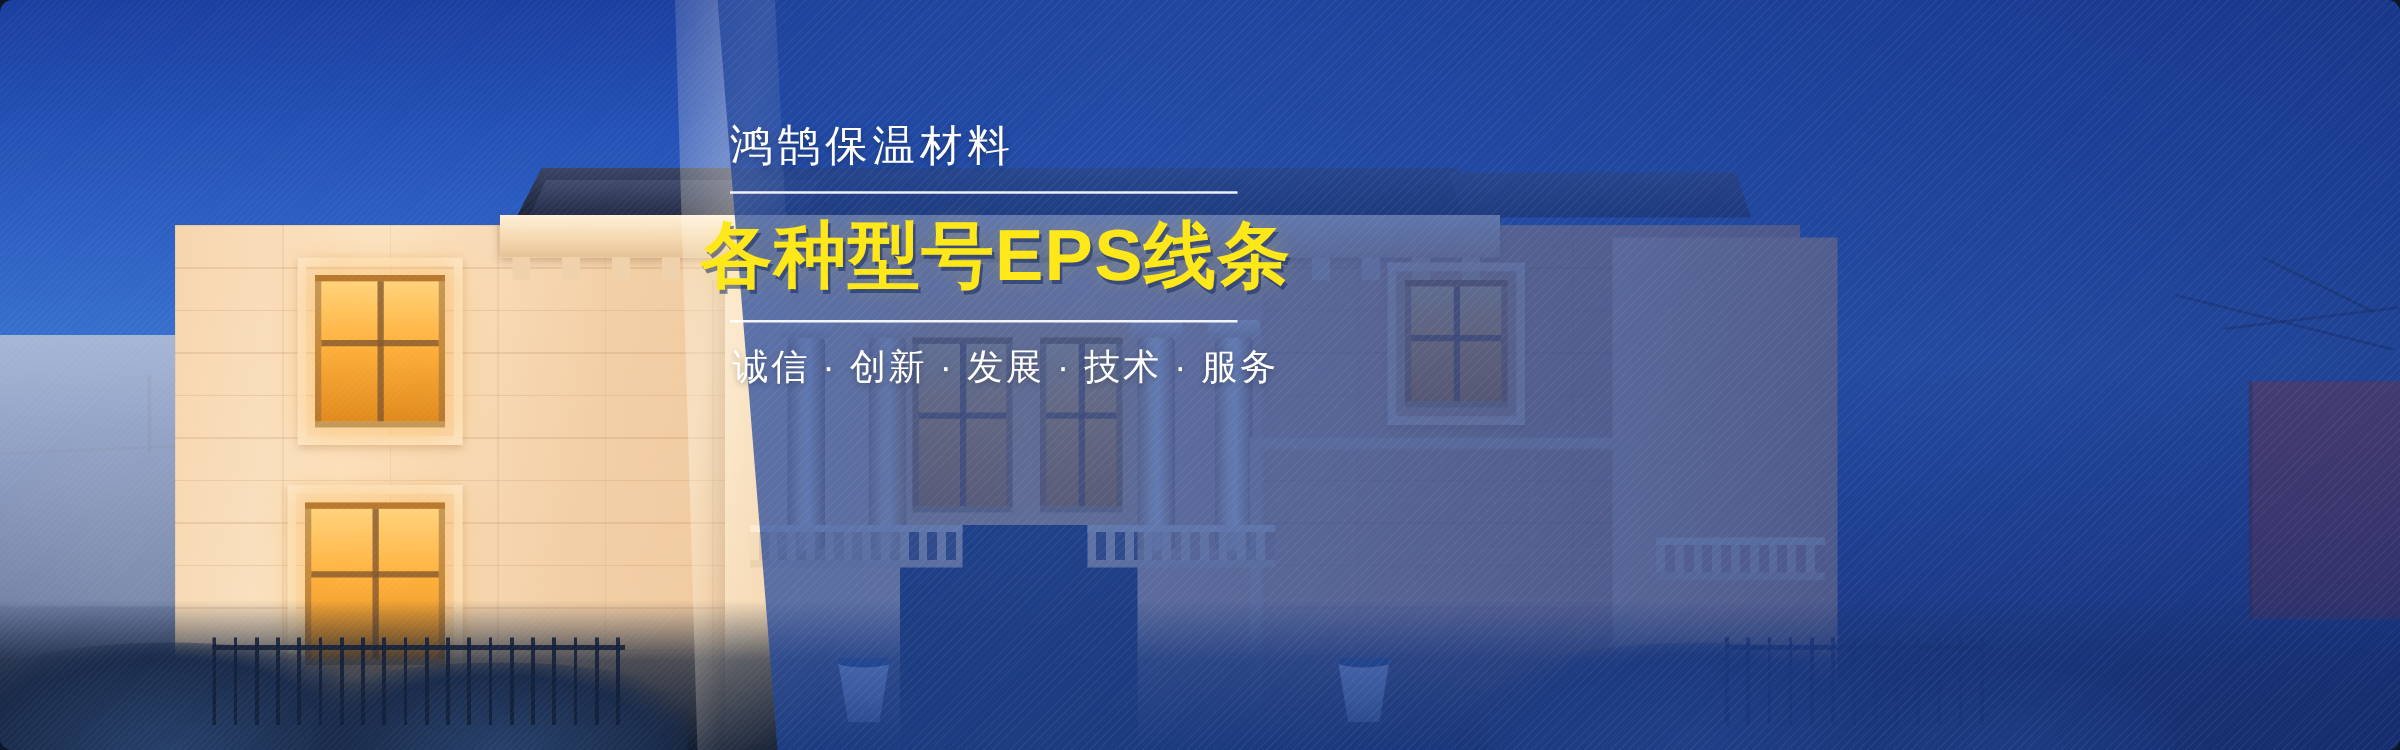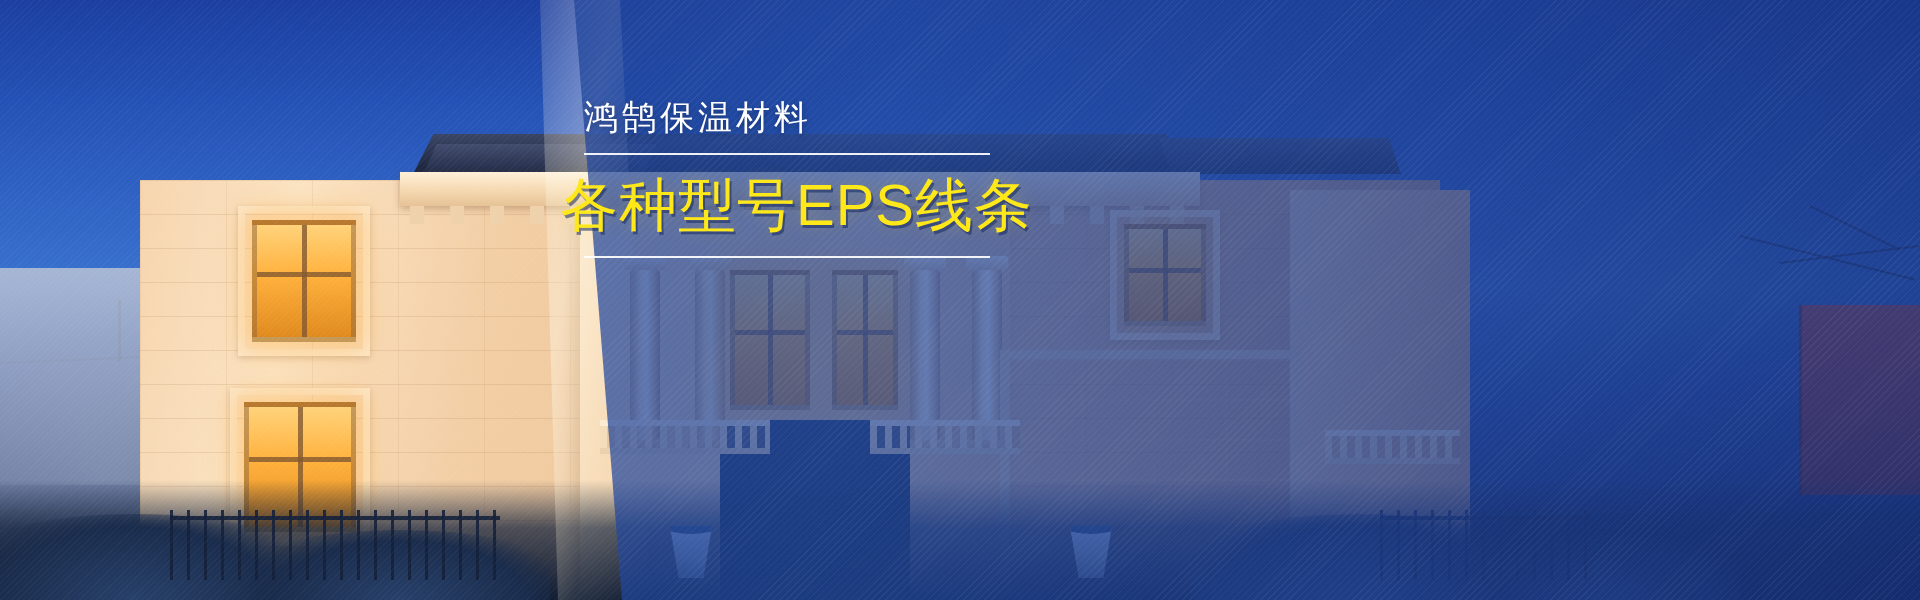--- a/index.html
+++ b/index.html
@@ -7,20 +7,21 @@
     padding: 0;
     background: #0b1626;
   }
   #banner {
     position: relative;
     width: 1920px;
     height: 600px;
     overflow: hidden;
     font-family: "Liberation Sans", "DejaVu Sans", sans-serif;
     user-select: none;
+    border-radius: 10px;
   }
 
   
   .photo {
     position: absolute;
     inset: 0;
     background:
       linear-gradient(180deg,
         #1b3fa0 0%,
         #2350b4 16%,
@@ -330,21 +331,21 @@
   }
   .rule-bottom {
     margin: 18px 0 0 24px;
     width: 406px;
     height: 2px;
     background: rgba(255,255,255,.92);
   }
   .headline {
     margin-top: 16px;
     font-size: 58px;
-    font-weight: normal;
+    font-weight: bold;
     color: #ffe81a;
     letter-spacing: 1px;
     line-height: 1.16;
     white-space: nowrap;
     text-shadow:
       2px 3px 0 rgba(20,40,100,.55),
       0 0 16px rgba(255,220,40,.22);
   }
   .headline .line2 { letter-spacing: 2px; }
   .tagline {
@@ -452,15 +453,16 @@
     <div class="brand">鸿鹄保温材料</div>
 
     <div class="rule-top"></div>
 
     <div class="headline">
       <div class="line1">各种型号EPS线条</div>
     </div>
 
     <div class="rule-bottom"></div>
 
+    <div class="tagline">诚信 · 创新 · 发展 · 技术 · 服务</div>
   </div>
 
 </div>
 
 </body></html>

